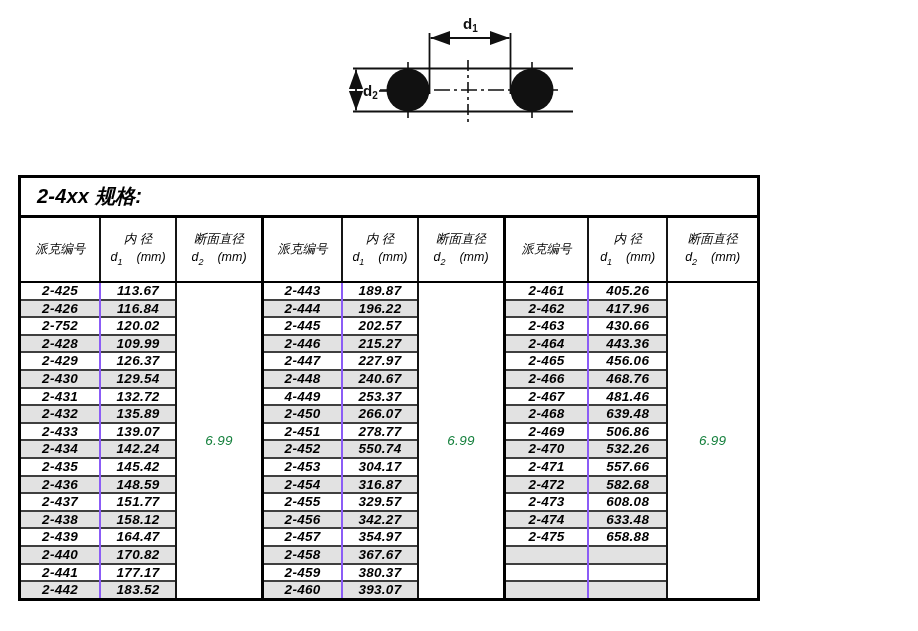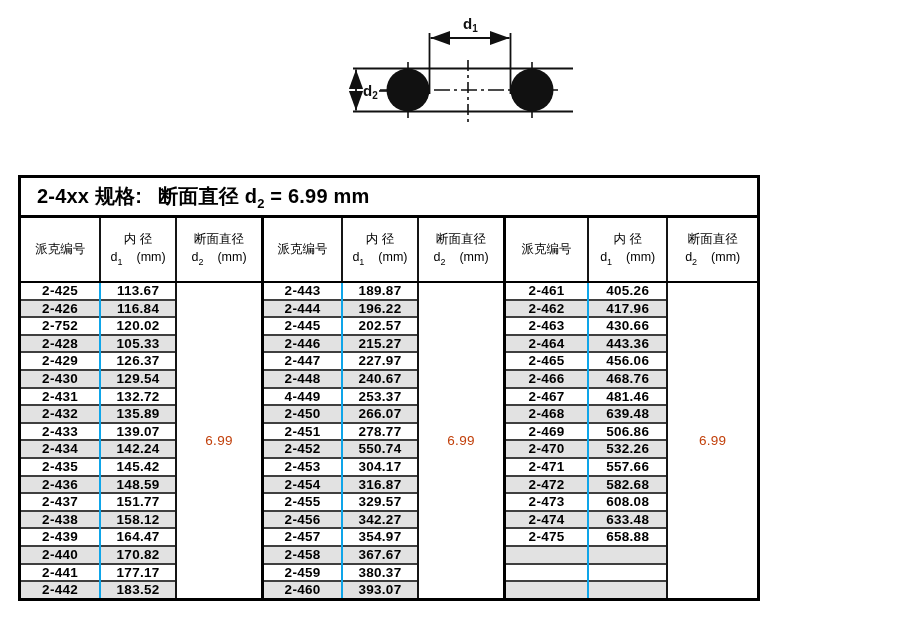--- a/index.html
+++ b/index.html
@@ -7,21 +7,21 @@
     width:918px;height:631px;position:relative;background:#ffffff;overflow:hidden;
     font-family:"Liberation Sans","DejaVu Sans",sans-serif;color:#000;
   }
   
   .diagram{position:absolute;left:330px;top:12px;width:260px;height:118px;}
   .diagram text{font-family:"Liberation Sans","DejaVu Sans",sans-serif;font-weight:bold;font-size:15px;fill:#111;}
   .diagram .sub{font-size:10px;}
   
   .otable{
     position:absolute;left:18px;top:175px;width:742px;
-    border:3px solid #000;box-sizing:border-box;background:#fff;
+    border:3px solid #000;box-sizing:border-box;background:#fff;font-style:italic;
   }
   .title-row{
     height:37px;border-bottom:3px solid #000;display:flex;align-items:center;
     padding-left:16px;font-size:20px;font-weight:bold;letter-spacing:.2px;
   }
   .title-row .gap{margin-right:16px;}
   .title-row sub{font-size:13px;}
   .groups{display:flex;align-items:center;}
   table.grp{border-collapse:collapse;table-layout:fixed;}
   table.grp:nth-child(1){width:288px;}
@@ -36,24 +36,24 @@
   }
   .grp th.h-d1,.grp th.h-d2{border-left:2px solid #151515;border-radius:16px;}
   .grp th sub{font-size:9px;}
   .grp th .unit{margin-left:14px;}
   .grp td{
     padding:0;height:15.6px;line-height:15.6px;text-align:center;vertical-align:middle;
     font-size:13.5px;font-weight:bold;letter-spacing:.3px;border-top:2px solid #3f3f3f;
     overflow:hidden;white-space:nowrap;
   }
   .grp tr:first-child td{border-top:none;margin-left:16px;}
-  .grp td.d1{border-left:2px solid #0ea5e9;}
+  .grp td.d1{border-left:2px solid #8b5cf6;}
   .grp td.d2cell{
     border-left:2px solid #151515;border-top:none;background:#fff;
-    font-weight:normal;color:#c2410c;font-size:13.5px;vertical-align:middle;
+    font-weight:normal;color:#15803d;font-size:13.5px;vertical-align:middle;
   }
   .grp tr.alt td.part,.grp tr.alt td.d1{background:#e2e2e2;}
 </style>
 </head>
 <body>
 
 <svg class="diagram" viewBox="0 0 260 118">
   <defs>
     <marker id="arrL" markerWidth="12" markerHeight="10" refX="1" refY="5" orient="auto">
       <path d="M12,1 L1,5 L12,9 z" fill="#111"></path>
@@ -83,21 +83,20 @@
   <text x="133" y="17"><tspan>d</tspan><tspan class="sub" dy="3">1</tspan></text>
 
   <line x1="26" y1="57.5" x2="26" y2="98.5" stroke="#111" stroke-width="1.8" marker-start="url(#arrL)" marker-end="url(#arrR)"></line>
   <text x="33" y="84"><tspan>d</tspan><tspan class="sub" dy="3">2</tspan></text>
   <line x1="49" y1="79" x2="57" y2="79" stroke="#111" stroke-width="1.6"></line>
 </svg>
 
 <div class="otable">
   <div class="title-row">
     <span class="gap">2-4xx 规格:</span>
-    <span><span>断面直径 d</span><sub>2</sub><span> = 6.99 mm</span></span>
   </div>
 
   <div class="groups">
 
     <table class="grp">
       <colgroup>
           <col class="c-part">
           <col class="c-d1">
           <col class="c-d2">
         </colgroup>
@@ -123,21 +122,21 @@
           <tr class="alt">
             <td class="part">2-426</td>
             <td class="d1">116.84</td>
           </tr>
           <tr>
             <td class="part">2-752</td>
             <td class="d1">120.02</td>
           </tr>
           <tr class="alt">
             <td class="part">2-428</td>
-            <td class="d1">105.33</td>
+            <td class="d1">109.99</td>
           </tr>
           <tr>
             <td class="part">2-429</td>
             <td class="d1">126.37</td>
           </tr>
           <tr class="alt">
             <td class="part">2-430</td>
             <td class="d1">129.54</td>
           </tr>
           <tr>

